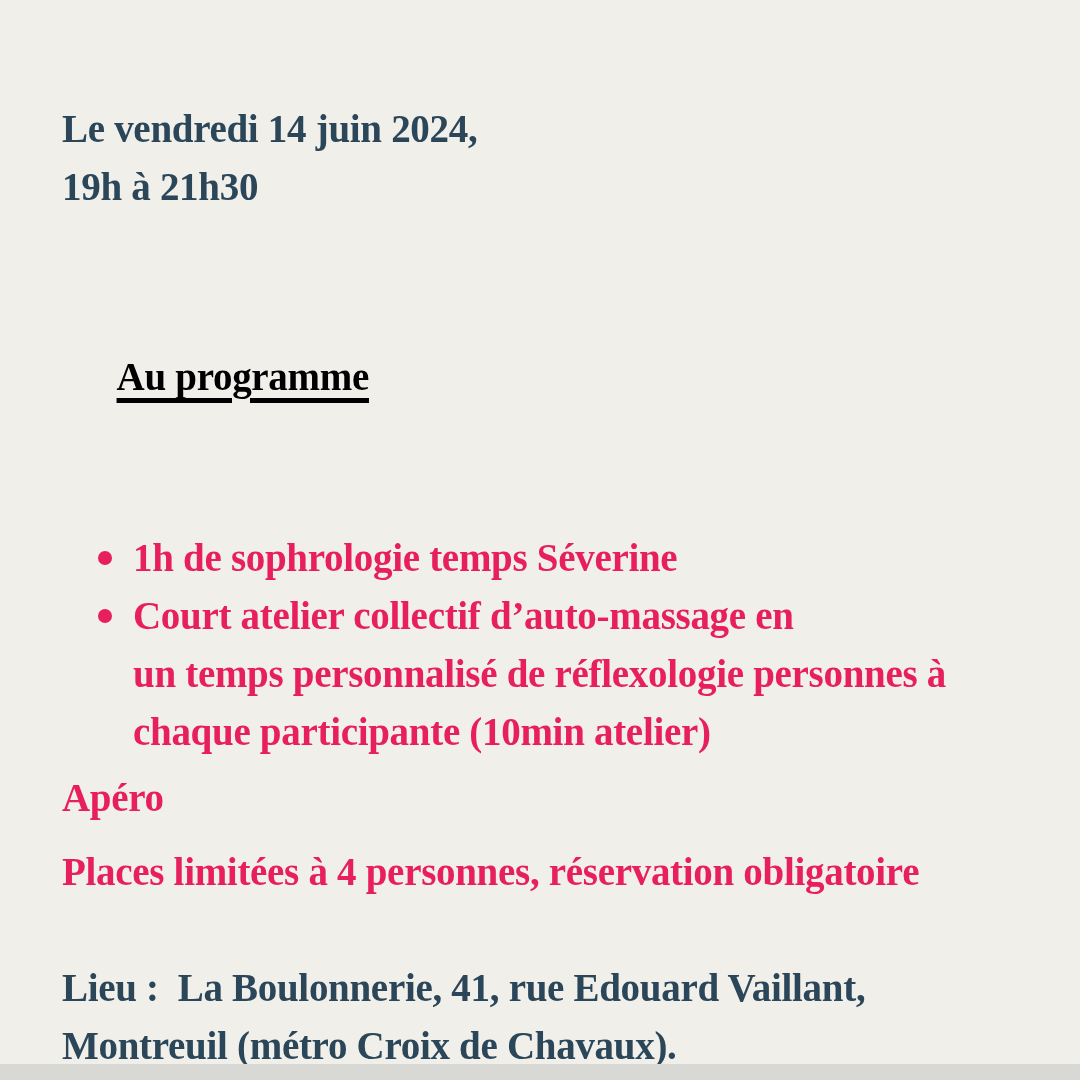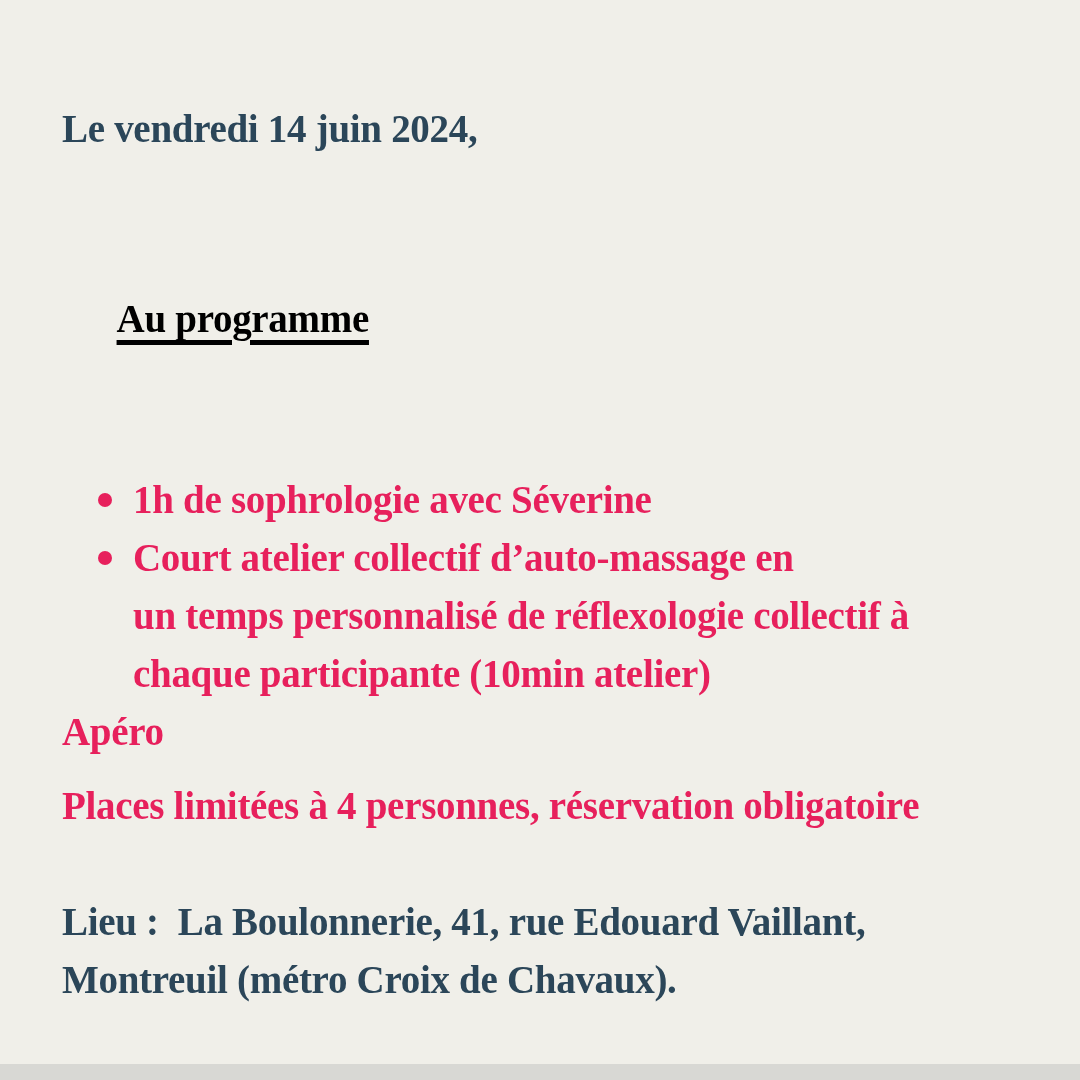--- a/index.html
+++ b/index.html
@@ -49,46 +49,47 @@
   ul.program-list li .bullet-dot {
     position: absolute;
     left: -35px;
     top: 22px;
     width: 14px;
     height: 14px;
     border-radius: 50%;
     background: #e7205c;
   }
 
-  .apero  { margin-top: 0; }
+  .apero  { margin-top: 8px; }
   .venue  { margin-top: 58px; }
 </style>
 </head>
 <body>
 
 <div class="canvas">
   <div class="content">
 
     <div class="date-block navy">
       <div class="line">Le vendredi 14 juin 2024,</div>
+      <div class="line">19h à 21h30</div>
     </div>
 
     <div class="heading line">
       <span class="underlined">Au programme</span>
     </div>
 
     <ul class="program-list">
       <li>
         <span class="bullet-dot"></span>
-        <div class="line">1h de sophrologie avec Séverine</div>
+        <div class="line">1h de sophrologie temps Séverine</div>
       </li>
       <li>
         <span class="bullet-dot"></span>
         <div class="line">Court atelier collectif d’auto-massage en</div>
-        <div class="line">un temps personnalisé de réflexologie collectif à</div>
+        <div class="line">un temps personnalisé de réflexologie personnes à</div>
         <div class="line">chaque participante (10min atelier)</div>
       </li>
     </ul>
 
     <div class="apero pink line">Apéro</div>
     <div class="places pink line">Places limitées à 4 personnes, réservation obligatoire</div>
 
     <div class="venue navy">
       <div class="line">Lieu :  La Boulonnerie, 41, rue Edouard Vaillant,</div>
       <div class="line">Montreuil (métro Croix de Chavaux).</div>

